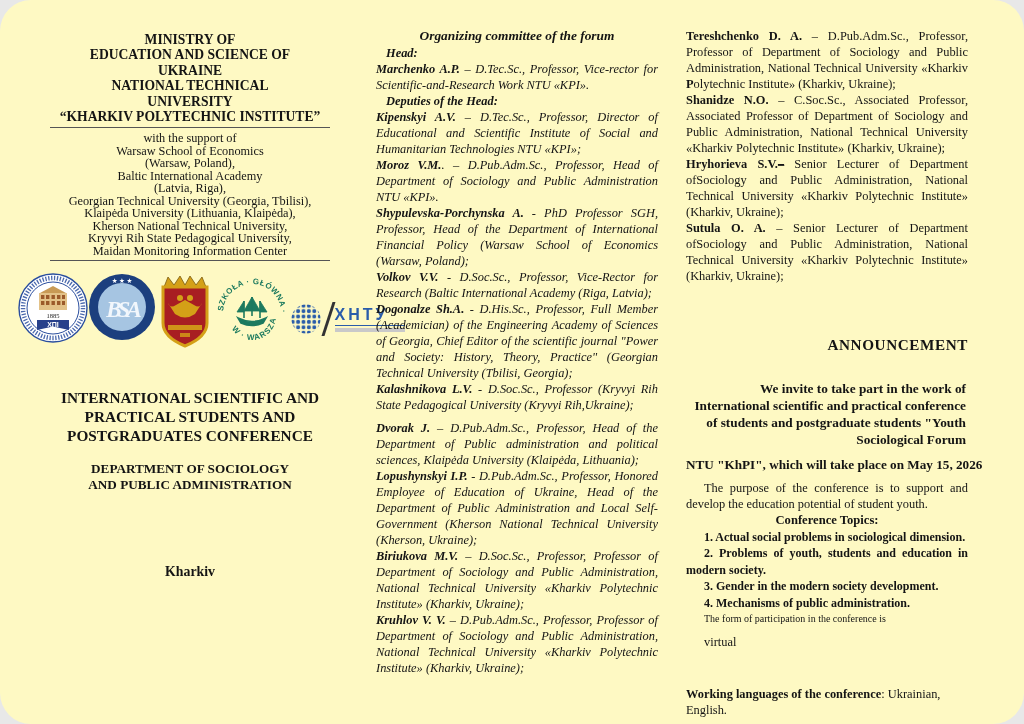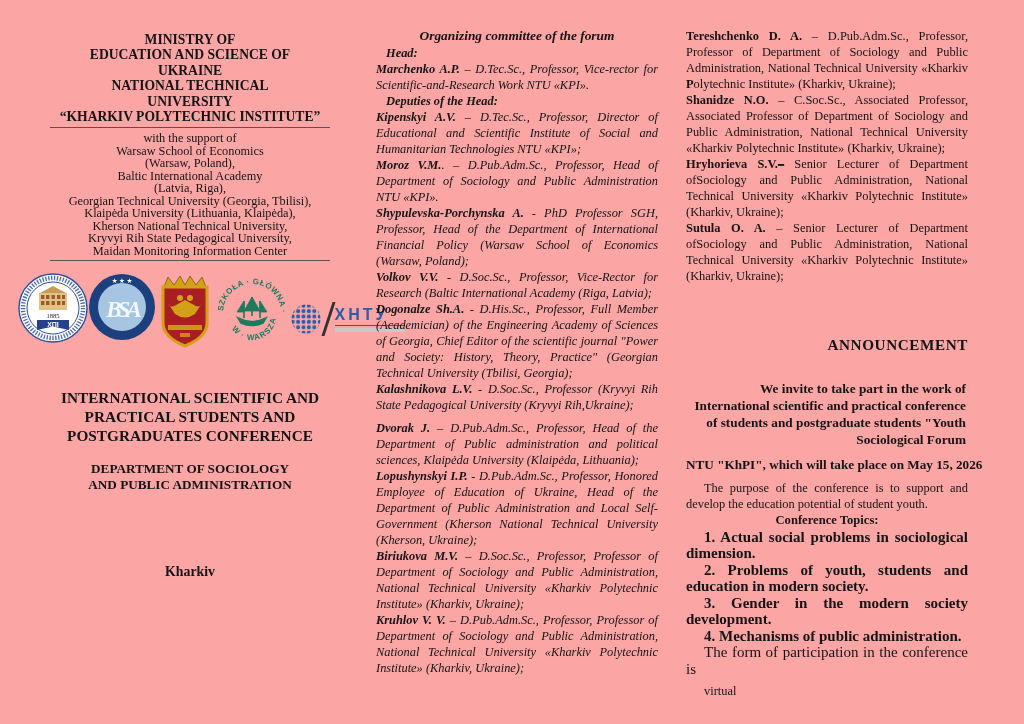--- a/index.html
+++ b/index.html
@@ -1,17 +1,17 @@
 <!DOCTYPE html>
 <html><head>
 <meta charset="utf-8">
 <style>
   html,body{margin:0;padding:0;background:#e8e8e8;}
-  .page{position:relative;width:1024px;height:724px;background:#fca5a5;
-        font-family:"Liberation Serif","DejaVu Serif",serif;color:#141414;overflow:hidden;}
+  .page{position:relative;width:1024px;height:724px;background:#fef9c3;
+        font-family:"Liberation Serif","DejaVu Serif",serif;color:#141414;overflow:hidden;border-radius:31px;}
   .col{position:absolute;top:28px;}
   .col-left{left:14px;width:352px;}
   .col-mid{left:376px;width:282px;font-style:italic;}
   .col-right{left:686px;width:282px;}
 
   .blk{margin:0;}
   .blk span{white-space:inherit;}
   .b{font-weight:bold;}
   .strike{text-decoration:line-through;}
 
@@ -30,22 +30,22 @@
   .label{font-weight:bold;font-size:12.4px;line-height:16px;padding-left:10px;}
   .member{font-size:12.4px;line-height:16px;text-align:justify;}
   .gap{margin-top:7px;}
 
   
   .ann-title{font-weight:bold;text-align:right;font-size:15.2px;letter-spacing:.6px;margin-top:52px;}
   .inv{font-weight:bold;text-align:right;font-size:13.3px;line-height:17px;margin:26px 2px 0;}
   .place{font-weight:bold;text-align:center;font-size:13.2px;margin-top:9px;white-space:nowrap;}
   .purpose{font-size:12.4px;line-height:16px;text-align:justify;text-indent:18px;margin-top:7px;}
   .topics-label{font-weight:bold;text-align:center;font-size:12.6px;line-height:16.5px;}
-  .topic{font-weight:bold;font-size:15px;line-height:16.5px;text-align:justify;text-indent:18px;}
-  .formline{font-size:15px;line-height:16.5px;text-indent:18px;text-align:justify;}
+  .topic{font-weight:bold;font-size:12px;line-height:16.5px;text-align:justify;text-indent:18px;}
+  .formline{font-size:10px;line-height:16.5px;text-indent:18px;text-align:justify;}
   .virtual{font-size:12.4px;margin-top:7px;padding-left:18px;}
   .lang{font-size:12.4px;line-height:16px;margin-top:36px;}
 
   
   .logo{flex:0 0 auto;display:block;}
   .khntu-wrap{display:flex;align-items:center;gap:3px;}
   .khntu-right{display:flex;flex-direction:column;align-items:flex-start;}
   .khntu-abbr{font-family:"Liberation Sans","DejaVu Sans",sans-serif;font-weight:bold;
               font-size:16px;letter-spacing:3px;color:#2a5caa;line-height:16px;}
   .khntu-line{width:70px;height:1px;background:#2a5caa;margin-top:2px;}

